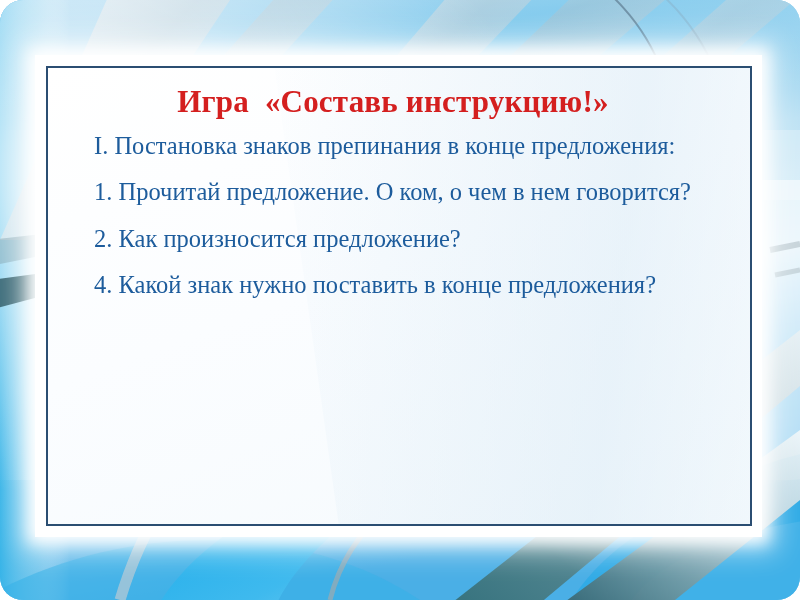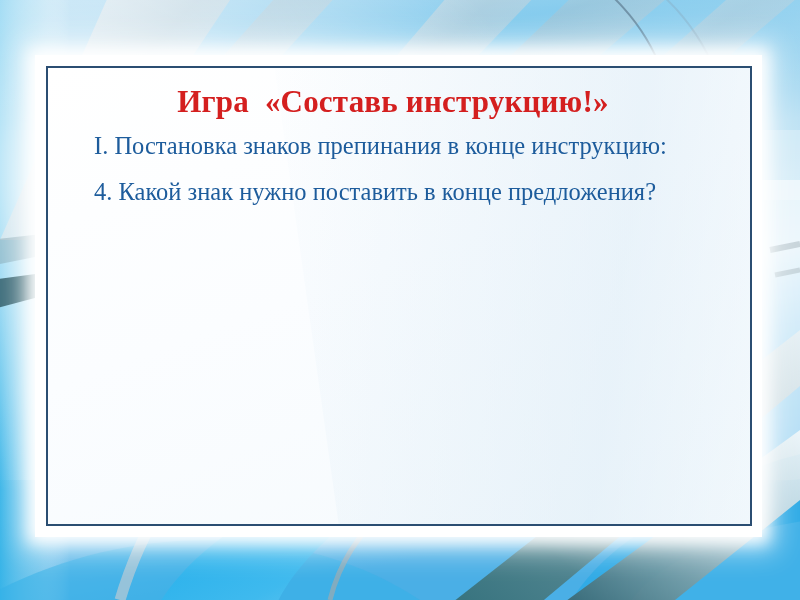--- a/index.html
+++ b/index.html
@@ -15,20 +15,21 @@
     background: #ffffff;
   }
 
   
   .slide {
     position: relative;
     width: 800px;
     height: 600px;
     overflow: hidden;
     background: #9fd4f0;
+    border-radius: 23px;
   }
 
   
   .bg-layer {
     position: absolute;
     inset: 0;
     overflow: hidden;
   }
   .bg-svg {
     position: absolute;
@@ -219,21 +220,23 @@
     </svg>
   </div>
 
   <div class="panel">
     <div class="panel-inner">
       <div class="panel-content">
 
         <h1 class="slide-title">Игра  «Составь инструкцию!»</h1>
 
         <div class="body-text">
-          <p class="para">I. Постановка знаков препинания в конце инструкцию:</p>
+          <p class="para">I. Постановка знаков препинания в конце предложения:</p>
+          <p class="para">1. Прочитай предложение. О ком, о чем в нем говорится?</p>
+          <p class="para">2. Как произносится предложение?</p>
           <p class="para">4. Какой знак нужно поставить в конце предложения?</p>
         </div>
 
       </div>
     </div>
   </div>
 
 </div>
 
 </body></html>

